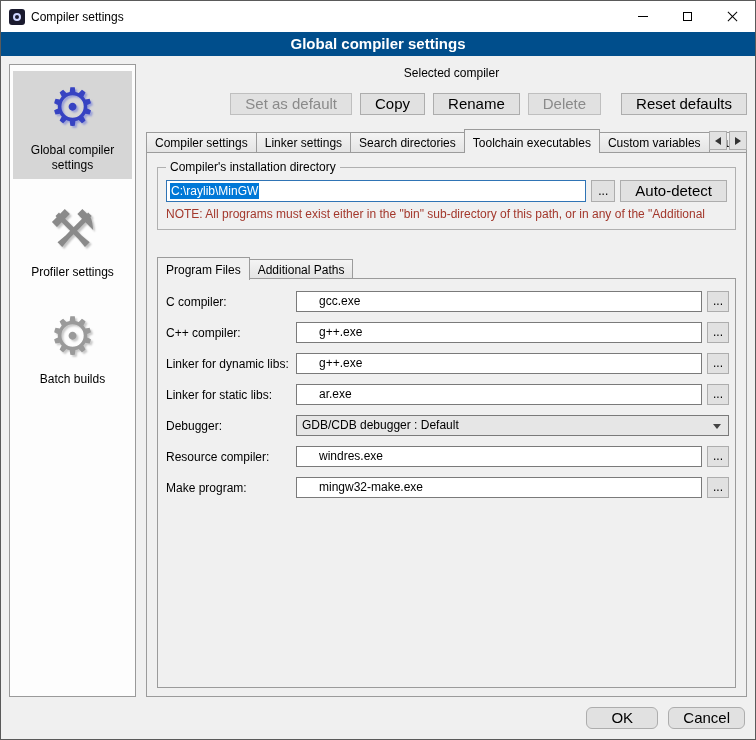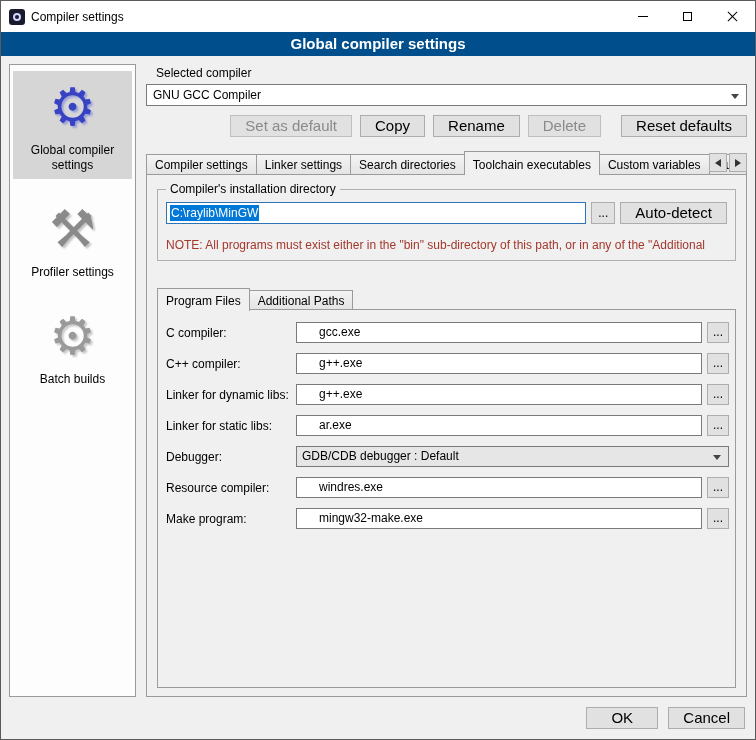--- a/index.html
+++ b/index.html
@@ -39,21 +39,21 @@
   .side-item{ display:flex; flex-direction:column; align-items:center; padding:4px 2px 6px; cursor:default; }
   .side-item.selected{ background:#d6d6d6; }
   .side-icon{ font-size:52px; line-height:64px; height:64px; }
   .icon-blue{ color:#3743c2; text-shadow:2px 2px 2px #9aa0d8; }
   .icon-gray{ color:#8a8a8a; text-shadow:2px 2px 2px #c4c4c4; }
   .icon-darkgray{ color:#9a9a9a; text-shadow:2px 2px 2px #c9c9c9; }
   .side-label{ text-align:center; margin-top:4px; line-height:1.25; }
 
   
   .main{ flex:1; display:flex; flex-direction:column; min-width:0; }
-  .sel-comp-label{ margin:2px 0 4px 10px; }
+  .sel-comp-label{ margin:2px 0 4px 10px;text-align:center; }
 
   .combo{ height:22px; border:1px solid #7a7a7a; background:#fff; display:flex; align-items:center;
           padding:0 22px 0 6px; position:relative; cursor:default; }
   .combo .arrow{ position:absolute; right:7px; top:9px; width:0; height:0;
                  border-left:4px solid transparent; border-right:4px solid transparent;
                  border-top:5px solid #444; }
 
   .btn-row{ display:flex; justify-content:flex-end; gap:8px; margin-top:9px; }
   .btn{ height:22px; padding:0 14px; background:#e1e1e1; border:1px solid #adadad;
         font-size:15px; line-height:20px; cursor:default; white-space:nowrap; }
@@ -77,21 +77,21 @@
 
   
   .groupbox{ border:1px solid #b0b0b0; margin:4px 2px 12px; padding:12px 8px 8px; position:relative; }
   .groupbox-title{ position:absolute; top:-8px; left:8px; background:#f0f0f0; padding:0 4px; }
   .install-row{ display:flex; align-items:center; gap:5px; }
   .path-input{ flex:1; height:22px; border:1px solid #2f74b5; background:#fff; display:flex;
                align-items:center; padding:0 3px; overflow:hidden; }
   .path-sel{ background:var(--selection_blue,#0078D7); color:#fff; padding:1px 1px; white-space:nowrap; }
   .small-btn{ width:24px; height:22px; background:#e1e1e1; border:1px solid #adadad; text-align:center;
               line-height:20px; cursor:default; flex:0 0 auto; }
-  .note{ color:var(--note_red,#A3382C); margin-top:14px; white-space:nowrap; overflow:hidden; }
+  .note{ color:var(--note_red,#A3382C); margin-top:5px; white-space:nowrap; overflow:hidden; }
 
   
   .subtabstrip{ display:flex; align-items:flex-end; height:23px; margin:14px 2px 0; flex:0 0 auto; }
   .subtab{ background:linear-gradient(#f4f4f4,#e3e3e3); border:1px solid #9b9b9b; border-bottom:none;
            padding:3px 8px; margin-right:-1px; height:20px; white-space:nowrap; cursor:default; }
   .subtab.active{ background:#f0f0f0; height:23px; padding-top:5px; z-index:3; margin-bottom:-1px; }
   .subpage{ border:1px solid #9b9b9b; background:#f0f0f0; flex:1; margin:-1px 2px 0;
             padding:12px 6px 8px 8px; display:flex; flex-direction:column; min-height:0; z-index:1; }
 
   .field-row{ display:flex; align-items:center; margin-bottom:10px; }
@@ -102,21 +102,21 @@
                  text-align:center; line-height:18px; cursor:default; flex:0 0 auto; }
   .field-combo{ flex:1; height:21px; border:1px solid #7a7a7a; background:#e6e6e6; padding:0 28px 0 5px;
                 line-height:19px; position:relative; white-space:nowrap; overflow:hidden; cursor:default; }
   .field-combo .arrow{ position:absolute; right:7px; top:8px; width:0; height:0;
                        border-left:4px solid transparent; border-right:4px solid transparent;
                        border-top:5px solid #444; }
 
   
   .footer{ flex:0 0 auto; height:42px; display:flex; justify-content:flex-end; align-items:center;
            gap:10px; padding:0 10px; }
-  .footer .btn{ min-width:72px; text-align:center; }
+  .footer .btn{ min-width:72px; text-align:center;border-radius:6px; }
 </style>
 </head>
 <body>
 
 <div class="window">
 
   <div class="titlebar">
     <div class="app-icon"></div>
     <div class="title-text">Compiler settings</div>
     <div class="win-btn">
@@ -146,24 +146,20 @@
       <div class="side-item">
         <div class="side-icon icon-darkgray">⚙</div>
         <div class="side-label">Batch builds</div>
       </div>
     </div>
 
     <div class="main">
 
       <div class="sel-comp-label">Selected compiler</div>
 
-      <div class="combo">
-        <span>GNU GCC Compiler</span>
-        <span class="arrow"></span>
-      </div>
 
       <div class="btn-row">
         <div class="btn disabled">Set as default</div>
         <div class="btn">Copy</div>
         <div class="btn">Rename</div>
         <div class="btn disabled">Delete</div>
         <div class="btn btn-reset">Reset defaults</div>
       </div>
 
       <div class="tabstrip">

